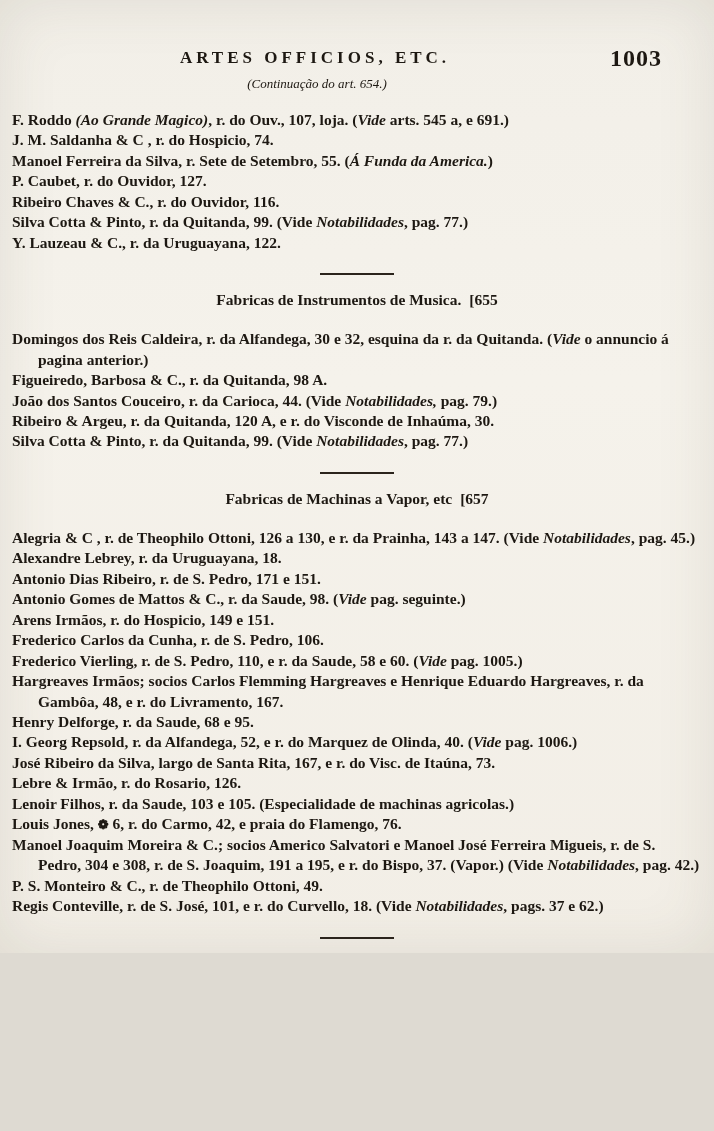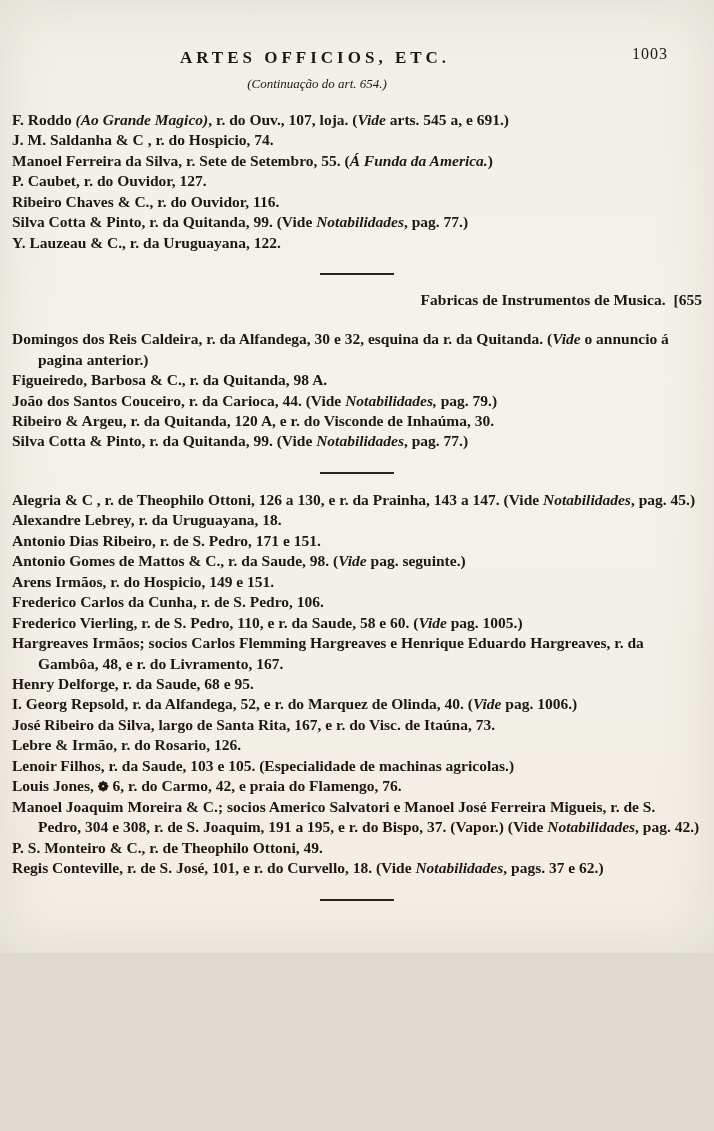--- a/index.html
+++ b/index.html
@@ -14,29 +14,29 @@
     box-sizing:border-box;
     padding:48px 12px 0 12px;
     overflow:hidden;
   }
   .page-header { position:relative; height:26px; text-align:center; }
   .running-title {
     display:inline-block; font-weight:bold; font-size:17px;
     letter-spacing:4px; transform:translateX(-42px);
   }
   .page-number {
-    position:absolute; right:34px; top:-3px;
-    font-weight:normal; font-size:16px; letter-spacing:1px;
+    position:absolute; right:40px; top:-3px;
+    font-weight:bold; font-size:24px; letter-spacing:1px;
   }
   .subtitle {
     text-align:center; font-style:italic; font-size:13px;
     margin:2px 0 18px 0; transform:translateX(-40px);
   }
   .section-heading {
-    text-align:right; font-weight:bold; font-size:15.5px;
+    text-align:center; font-weight:bold; font-size:15.5px;
     margin:14px 0 20px 0;
   }
   .section-ref { font-weight:bold; margin-left:8px; }
   .entry-list { padding-right:2px;font-weight:bold; }
   .entry {
     margin:0; font-size:15.5px; line-height:1.32;
     padding-left:26px; text-indent:-26px;
   }
   .it { font-style:italic; }
   .glyph { font-style:normal; font-size:13px; }
@@ -68,20 +68,21 @@
       <div class="divider"></div>
       <div class="section-heading"><span>Fabricas de Instrumentos de Musica.</span><span class="section-ref">[655</span></div>
       <div class="entry-list">
         <p class="entry"><span>Domingos dos Reis Caldeira, r. da Alfandega, 30 e 32, esquina da r. da Quitanda. (</span><span class="it">Vide</span><span> o annuncio á pagina anterior.)</span></p>
         <p class="entry"><span>Figueiredo, Barbosa &amp; C., r. da Quitanda, 98 A.</span></p>
         <p class="entry"><span>João dos Santos Couceiro, r. da Carioca, 44. (Vide </span><span class="it">Notabilidades,</span><span> pag. 79.)</span></p>
         <p class="entry"><span>Ribeiro &amp; Argeu, r. da Quitanda, 120 A, e r. do Visconde de Inhaúma, 30.</span></p>
         <p class="entry"><span>Silva Cotta &amp; Pinto, r. da Quitanda, 99. (Vide </span><span class="it">Notabilidades</span><span>, pag. 77.)</span></p>
       </div>
       <div class="divider"></div>
+      <div class="section-heading"><span>Fabricas de Machinas a Vapor, etc</span><span class="section-ref">[657</span></div>
       <div class="entry-list">
         <p class="entry"><span>Alegria &amp; C , r. de Theophilo Ottoni, 126 a 130, e r. da Prainha, 143 a 147. (Vide </span><span class="it">Notabilidades</span><span>, pag. 45.)</span></p>
         <p class="entry"><span>Alexandre Lebrey, r. da Uruguayana, 18.</span></p>
         <p class="entry"><span>Antonio Dias Ribeiro, r. de S. Pedro, 171 e 151.</span></p>
         <p class="entry"><span>Antonio Gomes de Mattos &amp; C., r. da Saude, 98. (</span><span class="it">Vide</span><span> pag. seguinte.)</span></p>
         <p class="entry"><span>Arens Irmãos, r. do Hospicio, 149 e 151.</span></p>
         <p class="entry"><span>Frederico Carlos da Cunha, r. de S. Pedro, 106.</span></p>
         <p class="entry"><span>Frederico Vierling, r. de S. Pedro, 110, e r. da Saude, 58 e 60. (</span><span class="it">Vide</span><span> pag. 1005.)</span></p>
         <p class="entry"><span>Hargreaves Irmãos; socios Carlos Flemming Hargreaves e Henrique Eduardo Hargreaves, r. da Gambôa, 48, e r. do Livramento, 167.</span></p>
         <p class="entry"><span>Henry Delforge, r. da Saude, 68 e 95.</span></p>

